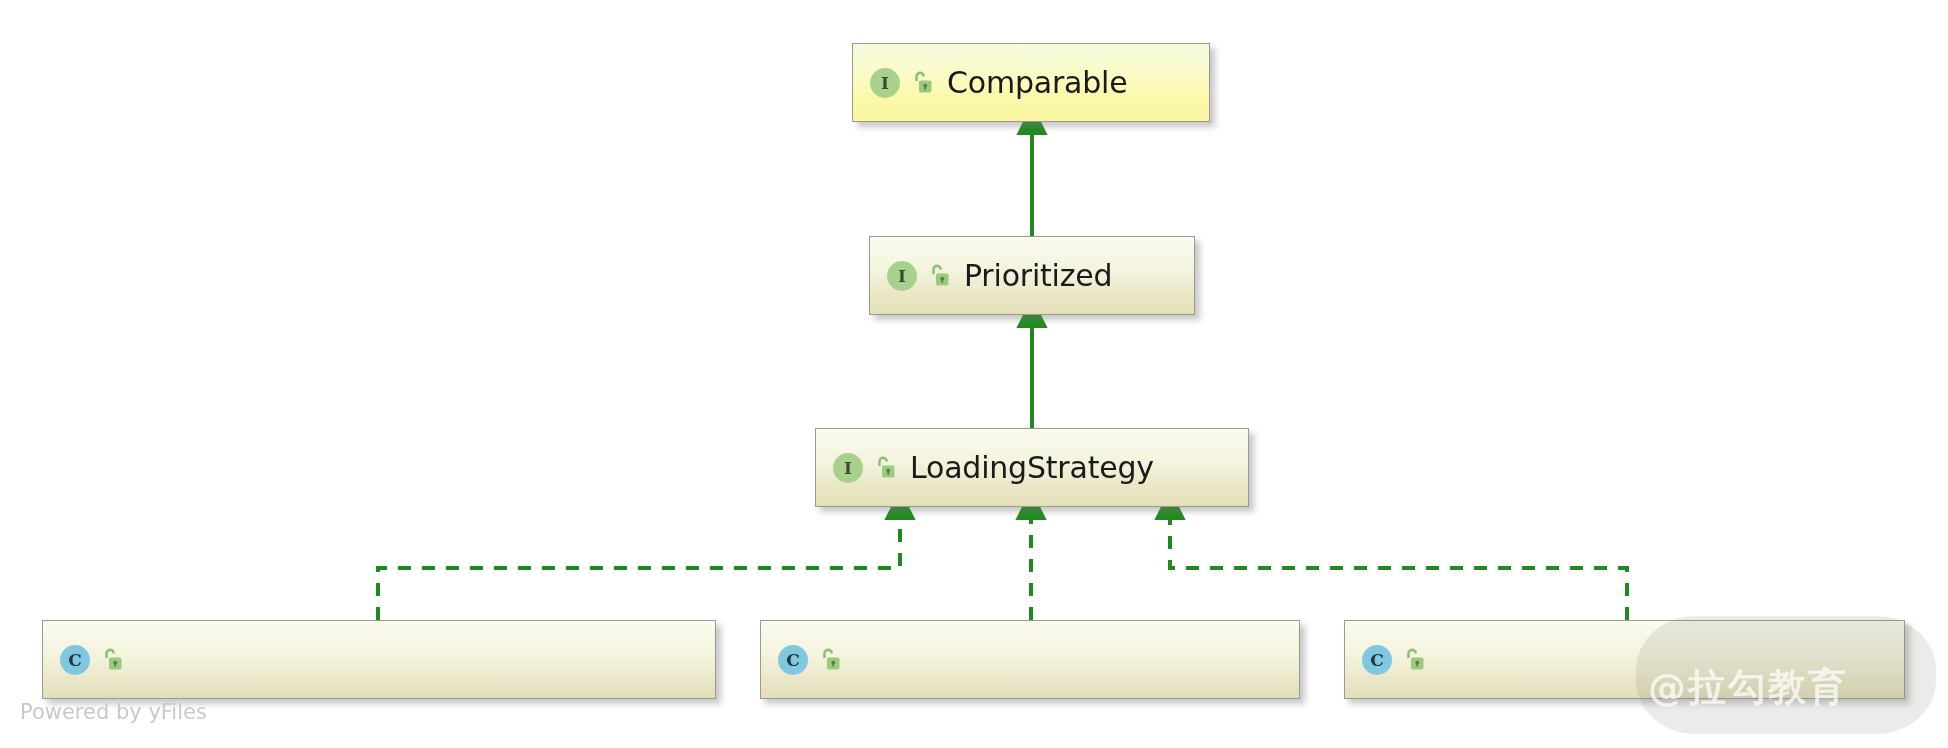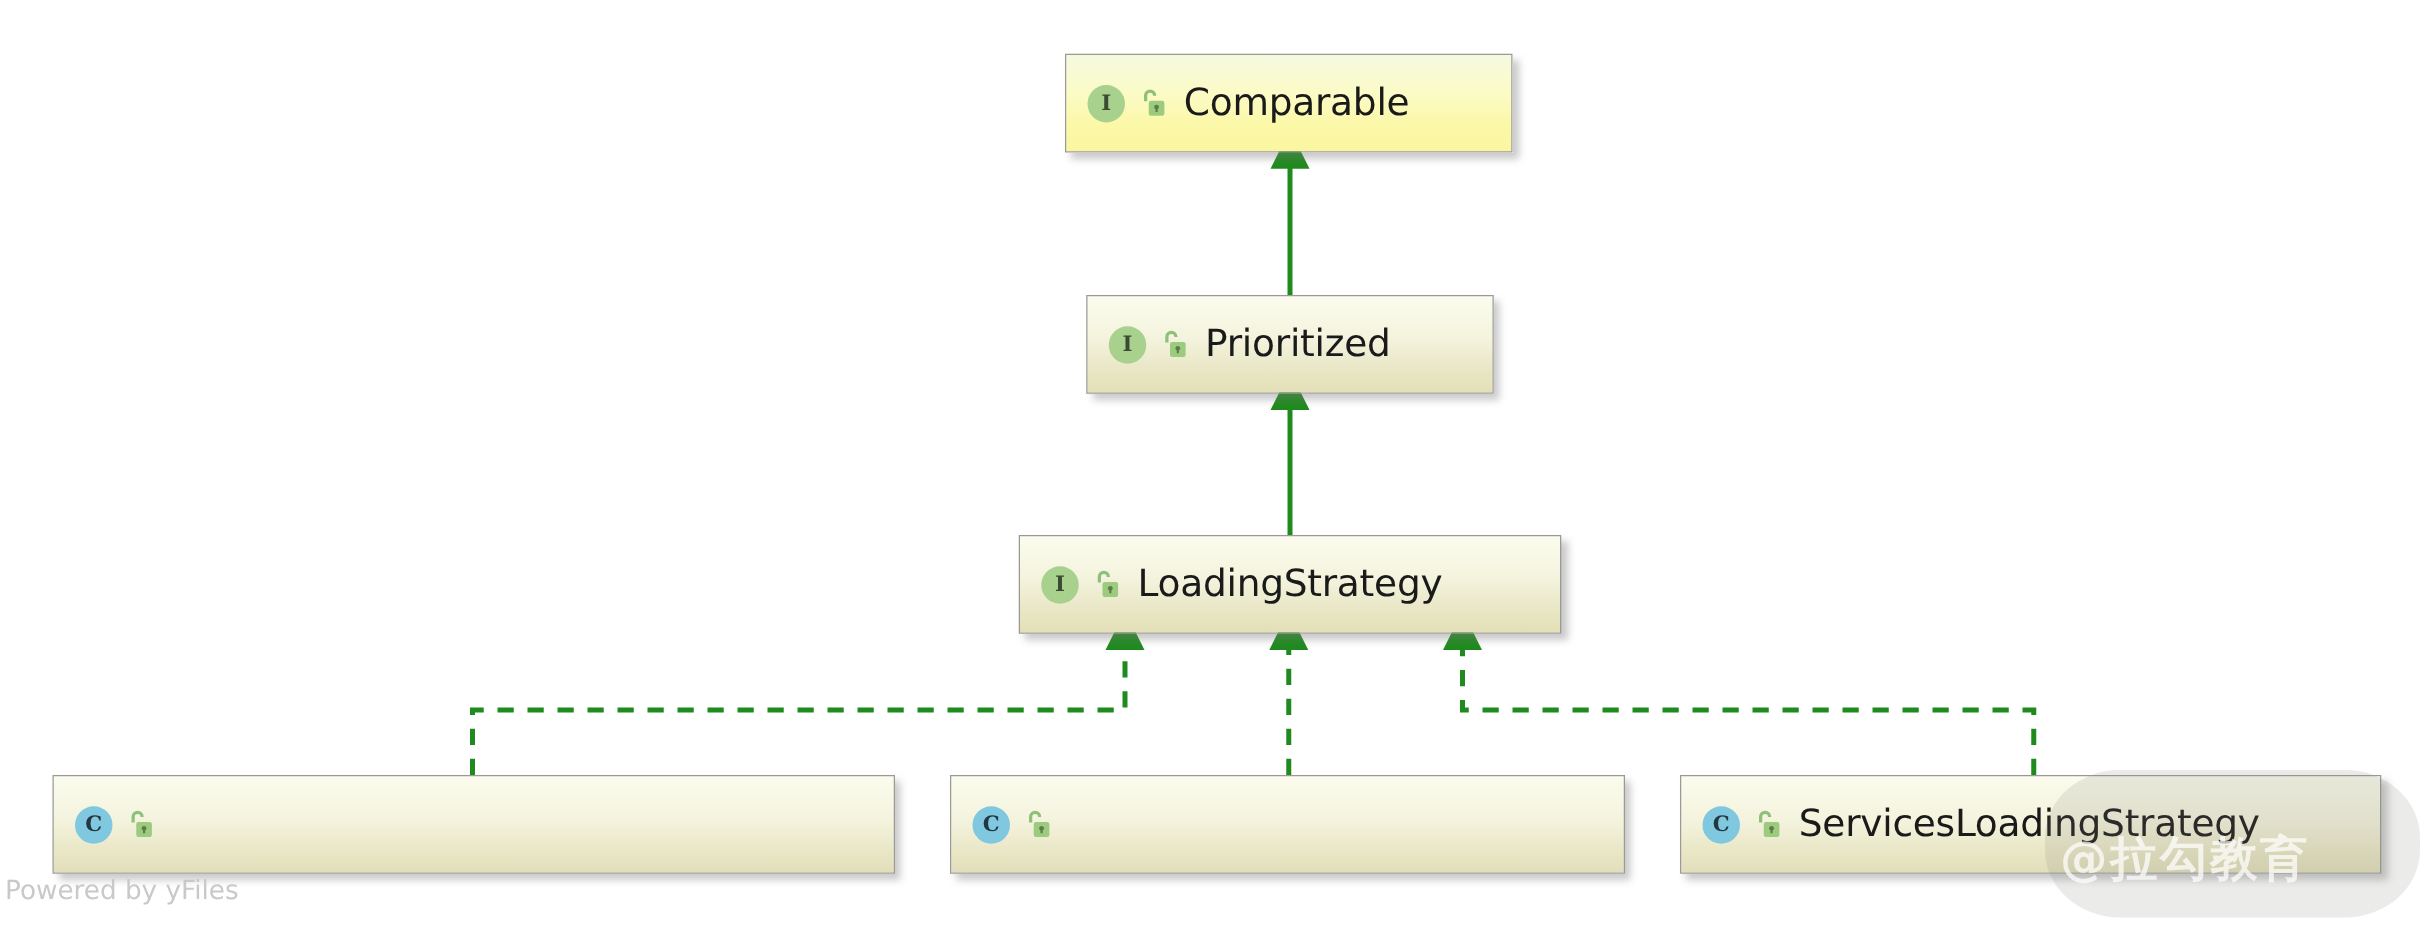--- a/index.html
+++ b/index.html
@@ -79,21 +79,21 @@
   .type-badge.iface { background: #a9d18e; color: #3b4a33; }
   .type-badge.cls   { background: #7fc8e0; color: #243740; }
 
   .lock-icon { margin-left: 11px; flex: none; display:block; }
 
   .label-gap { width: 14px; flex: none; }
 
   
   #yfiles-watermark {
     position: absolute;
-    left: 4px;
+    left: 20px;
     top: 700px;
     font-family: "DejaVu Sans", sans-serif;
     font-size: 21px;
     color: #c9c9c9;
     white-space: nowrap;
     user-select: none;
   }
   #brand-watermark {
     position: absolute;
     left: 1648px;
@@ -223,21 +223,20 @@
     <span class="icon-slot">
       <span class="type-badge cls">C</span>
       <svg class="lock-icon" width="22" height="26" viewBox="0 0 22 26">
         <path d="M5.5,11 L5.5,6.5 A3.6,3.6 0 0 1 12.7,6.5" fill="none" stroke="#8ec07a" stroke-width="2.6"></path>
         <rect x="8" y="10.5" width="12.5" height="12" rx="1.8" fill="#9ccb7f"></rect>
         <circle cx="14.25" cy="15.6" r="1.9" fill="#5c7c46"></circle>
         <rect x="13.4" y="15.6" width="1.7" height="4" fill="#5c7c46"></rect>
       </svg>
     </span>
     <span class="label-gap"></span>
-    <span class="node-label">ServicesLoadingStrategy</span>
   </div>
 
   <div id="brand-watermark-blob"></div>
   <div id="brand-watermark">@拉勾教育</div>
 
   <div id="yfiles-watermark">Powered by yFiles</div>
 
 </div>
 
 </body></html>

